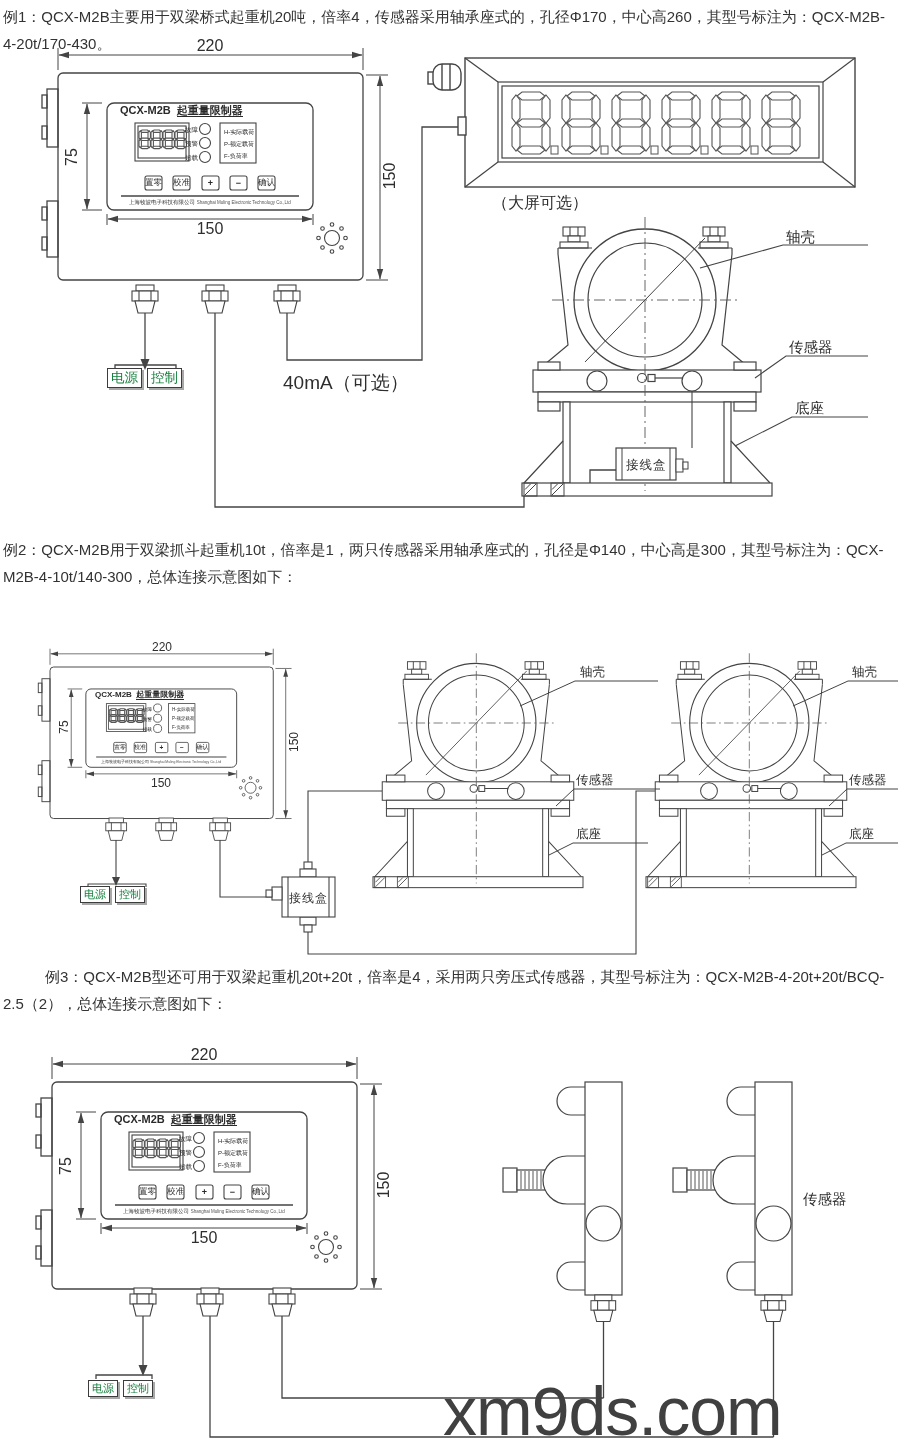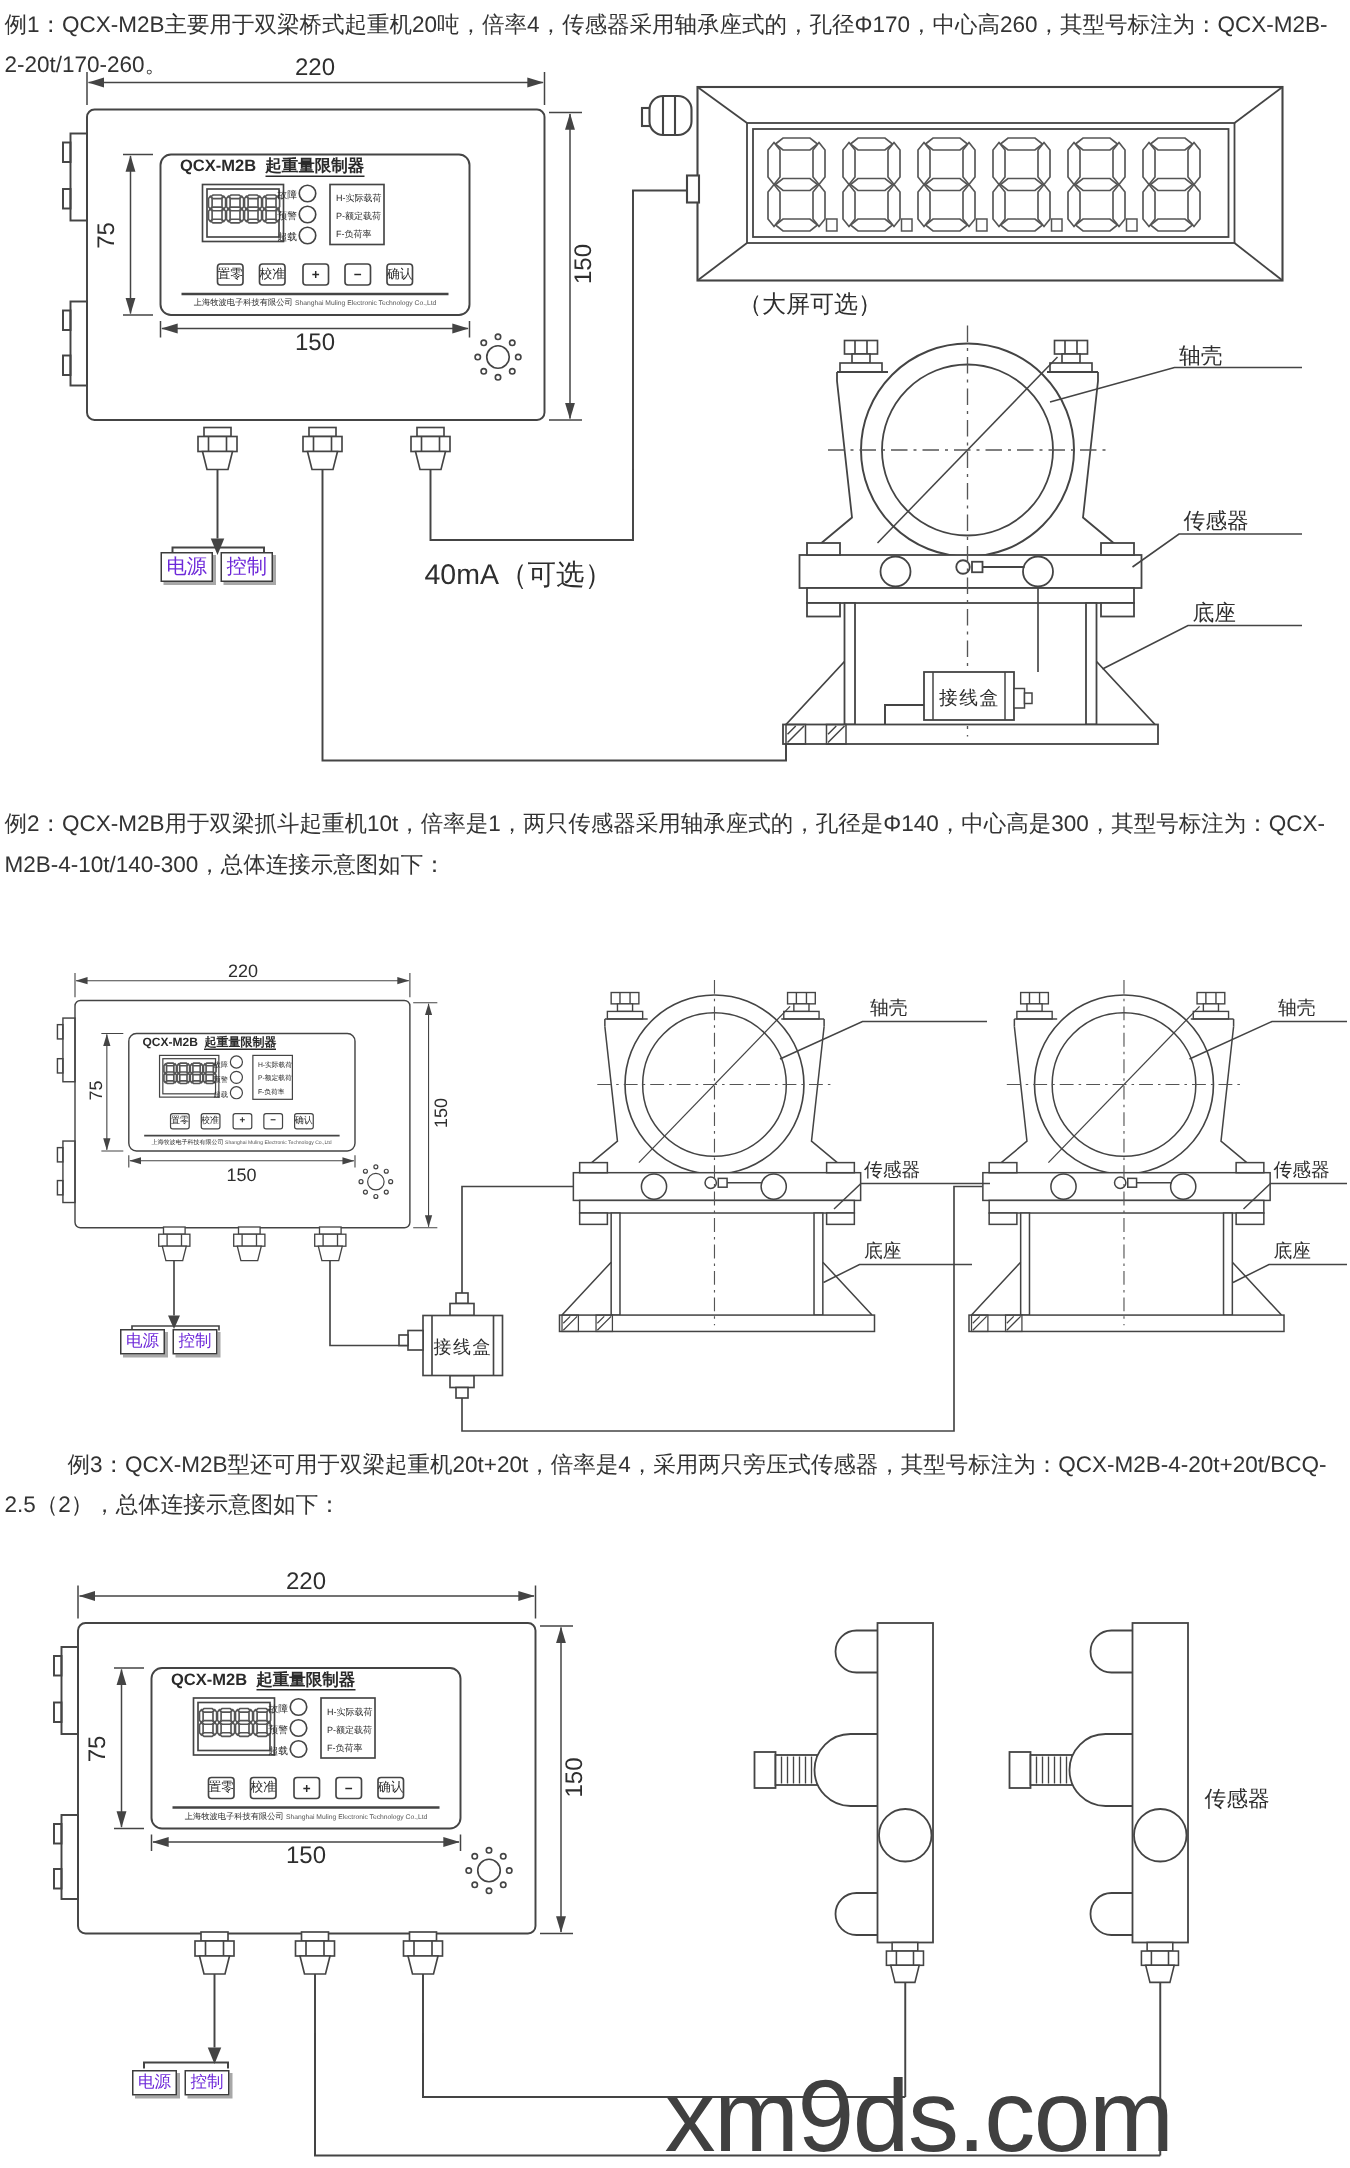--- a/index.html
+++ b/index.html
@@ -11,21 +11,21 @@
   .lbl { position:absolute; white-space:nowrap; color:#2e2e2e; }
   .para { position:absolute; left:3px; width:894px; font-size:15px; line-height:27px; color:#333; }
   .ctr { transform:translate(-50%,-50%);text-align:center; }
   .rot { transform:translate(-50%,-50%) rotate(-90deg); }
   .dim1 { font-size:16px; }
   .dim2 { font-size:12px; }
   .lead1 { font-size:14.5px; }
   .lead2 { font-size:12.5px; }
   .tagrow { position:absolute; display:flex; gap:5px; }
   .tagbox { border:1.3px solid #3c3c3c; background:#fff; padding:0 3px;
-            box-shadow:2px 2px 0 #a8a8a8; color:#6d28d9; }
+            box-shadow:2px 2px 0 #a8a8a8; color:#15803d; }
   .t1 { font-size:13.5px; line-height:18px; }
   .t2 { font-size:11px; line-height:15px; }
   .jbox-lbl { letter-spacing:1px; color:#2e2e2e; }
   .ptitle { position:absolute; font-weight:700; color:#2a2a2a; }
   .ptitle .cjk { border-bottom:1.2px solid #2a2a2a; }
   .ptxt { position:absolute; color:#2a2a2a; }
   .r { text-align:right; }
   .watermark { position:absolute; font-size:68px; color:#404040; letter-spacing:-1px; }
 </style>
 </head>
@@ -307,21 +307,21 @@
 
     <g stroke="#444" stroke-width="1.3" fill="none">
       <line x1="603.5" y1="1322" x2="603.5" y2="1398"></line>
       <polyline points="282,1316 282,1398 603.5,1398"></polyline>
       <line x1="773.5" y1="1322" x2="773.5" y2="1437"></line>
       <polyline points="210,1316 210,1437 773.5,1437"></polyline>
     </g>
   </g>
 </svg>
 
-<div class="para" style="top:3px;">例1：QCX-M2B主要用于双梁桥式起重机20吨，倍率4，传感器采用轴承座式的，孔径Φ170，中心高260，其型号标注为：QCX-M2B-2-20t/170-260。</div>
+<div class="para" style="top:3px;">例1：QCX-M2B主要用于双梁桥式起重机20吨，倍率4，传感器采用轴承座式的，孔径Φ170，中心高260，其型号标注为：QCX-M2B-4-20t/170-430。</div>
 <div class="para" style="top:536px;">例2：QCX-M2B用于双梁抓斗起重机10t，倍率是1，两只传感器采用轴承座式的，孔径是Φ140，中心高是300，其型号标注为：QCX-M2B-4-10t/140-300，总体连接示意图如下：</div>
 <div class="para" style="top:963px;text-indent:42px;">例3：QCX-M2B型还可用于双梁起重机20t+20t，倍率是4，采用两只旁压式传感器，其型号标注为：QCX-M2B-4-20t+20t/BCQ-2.5（2），总体连接示意图如下：</div>
 
 <div class="watermark" style="left:443px;top:1372px;">xm9ds.com</div>
 
 <div class="ptitle" style="left:120px;top:103px;font-size:11px;">
   <span>QCX-M2B</span>&nbsp;
   <span class="cjk">起重量限制器</span>
 </div>
 <div class="ptxt r" style="left:176px;top:126px;width:22px;font-size:6.5px;">故障</div>

